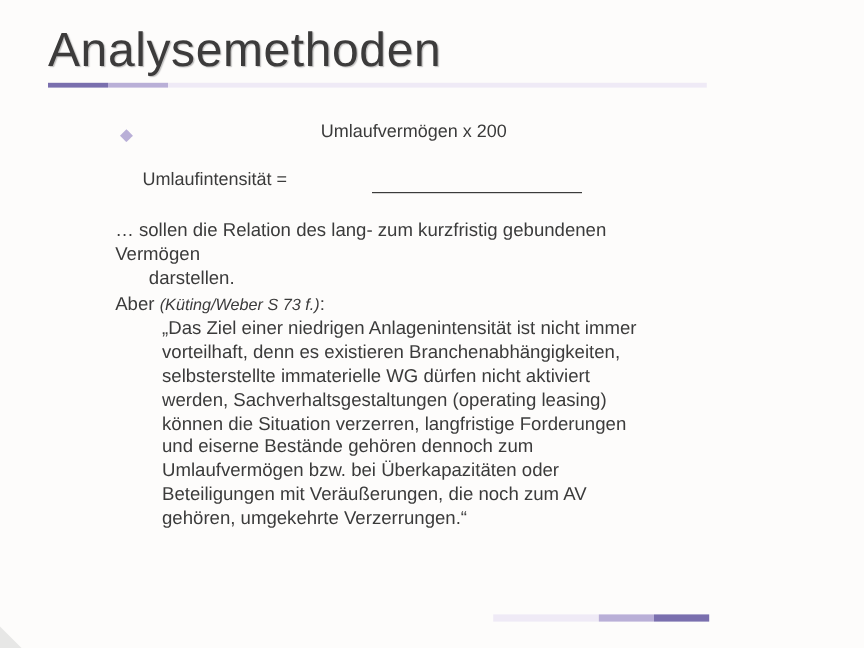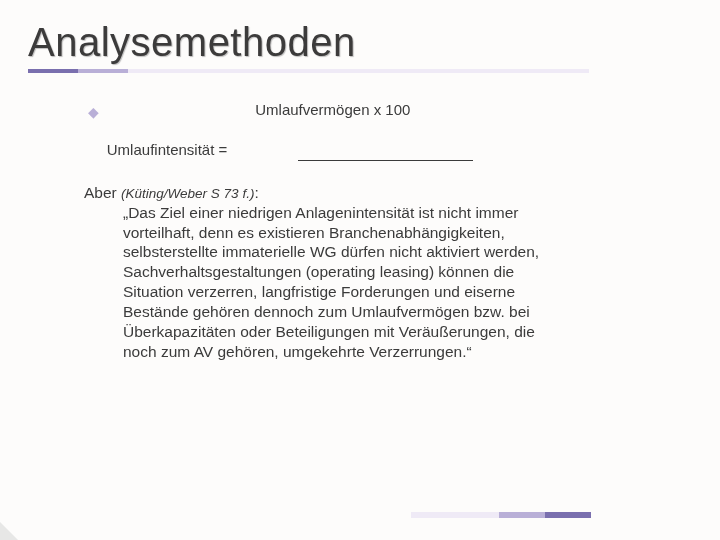--- a/index.html
+++ b/index.html
@@ -7,21 +7,21 @@
   body {
     font-family: "Trebuchet MS", "Verdana", sans-serif;
     background: #fdfcfb;
     position: relative;
     overflow: hidden;
   }
   .slide {
     width: 617px;
     height: 540px;
     position: relative;
-    padding: 20px 28px 0 28px;
+    padding: 20px 28px 0 40px;
   }
   .title {
     font-size: 40px;
     font-weight: 400;
     color: #3c3b3b;
     text-shadow: 1px 1px 1px rgba(0,0,0,0.25);
     letter-spacing: 0.5px;
     margin-bottom: 4px;
   }
   .title-underline {
@@ -117,27 +117,31 @@
   <h1 class="title">Analysemethoden</h1>
   <div class="title-underline">
     <div class="seg-a"></div>
       <div class="seg-b"></div>
       <div class="seg-c"></div>
   </div>
 
   <div class="bullet-row">
     <span class="bullet-icon">◆</span>
     <span class="formula-left">Umlaufintensität =</span>
-    <span class="formula-right">Umlaufvermögen x 100</span>
+    <span class="formula-right">Umlaufvermögen x 200</span>
   </div>
   <div class="formula-divisor-row">
     <div class="line"></div>
   </div>
 
   <div class="body-block">
+    <div class="para-rel">
+      <span>… sollen die Relation des lang- zum kurzfristig gebundenen Vermögen</span>
+      <span class="cont">darstellen.</span>
+    </div>
     <div class="para-aber">
       <span>Aber </span><span class="cite">(Küting/Weber S 73 f.)</span><span>:</span>
       <div class="aber-body">„Das Ziel einer niedrigen Anlagenintensität ist nicht immer vorteilhaft, denn es existieren Branchenabhängigkeiten, selbsterstellte immaterielle WG dürfen nicht aktiviert werden, Sachverhaltsgestaltungen (operating leasing) können die Situation verzerren, langfristige Forderungen und eiserne Bestände gehören dennoch zum Umlaufvermögen bzw. bei Überkapazitäten oder Beteiligungen mit Veräußerungen, die noch zum AV gehören, umgekehrte Verzerrungen.“</div>
     </div>
   </div>
 
   <div class="footer-deco">
     <div class="f1"></div>
       <div class="f2"></div>
       <div class="f3"></div>

